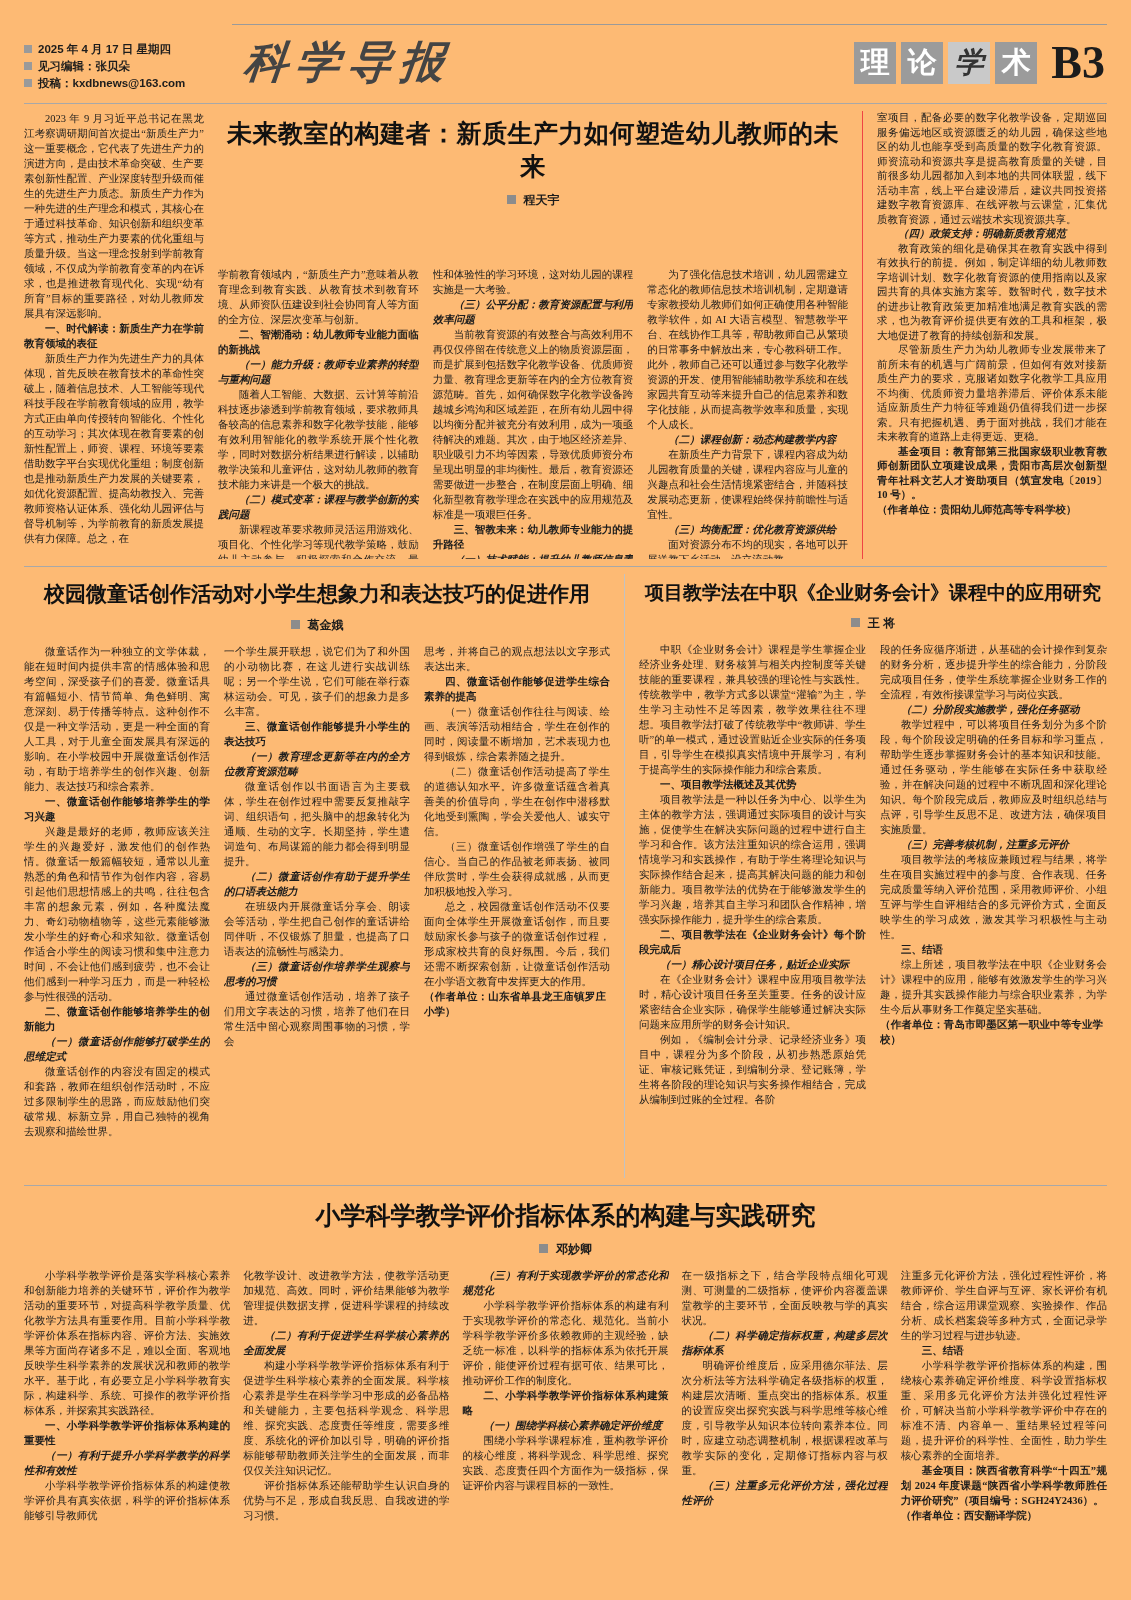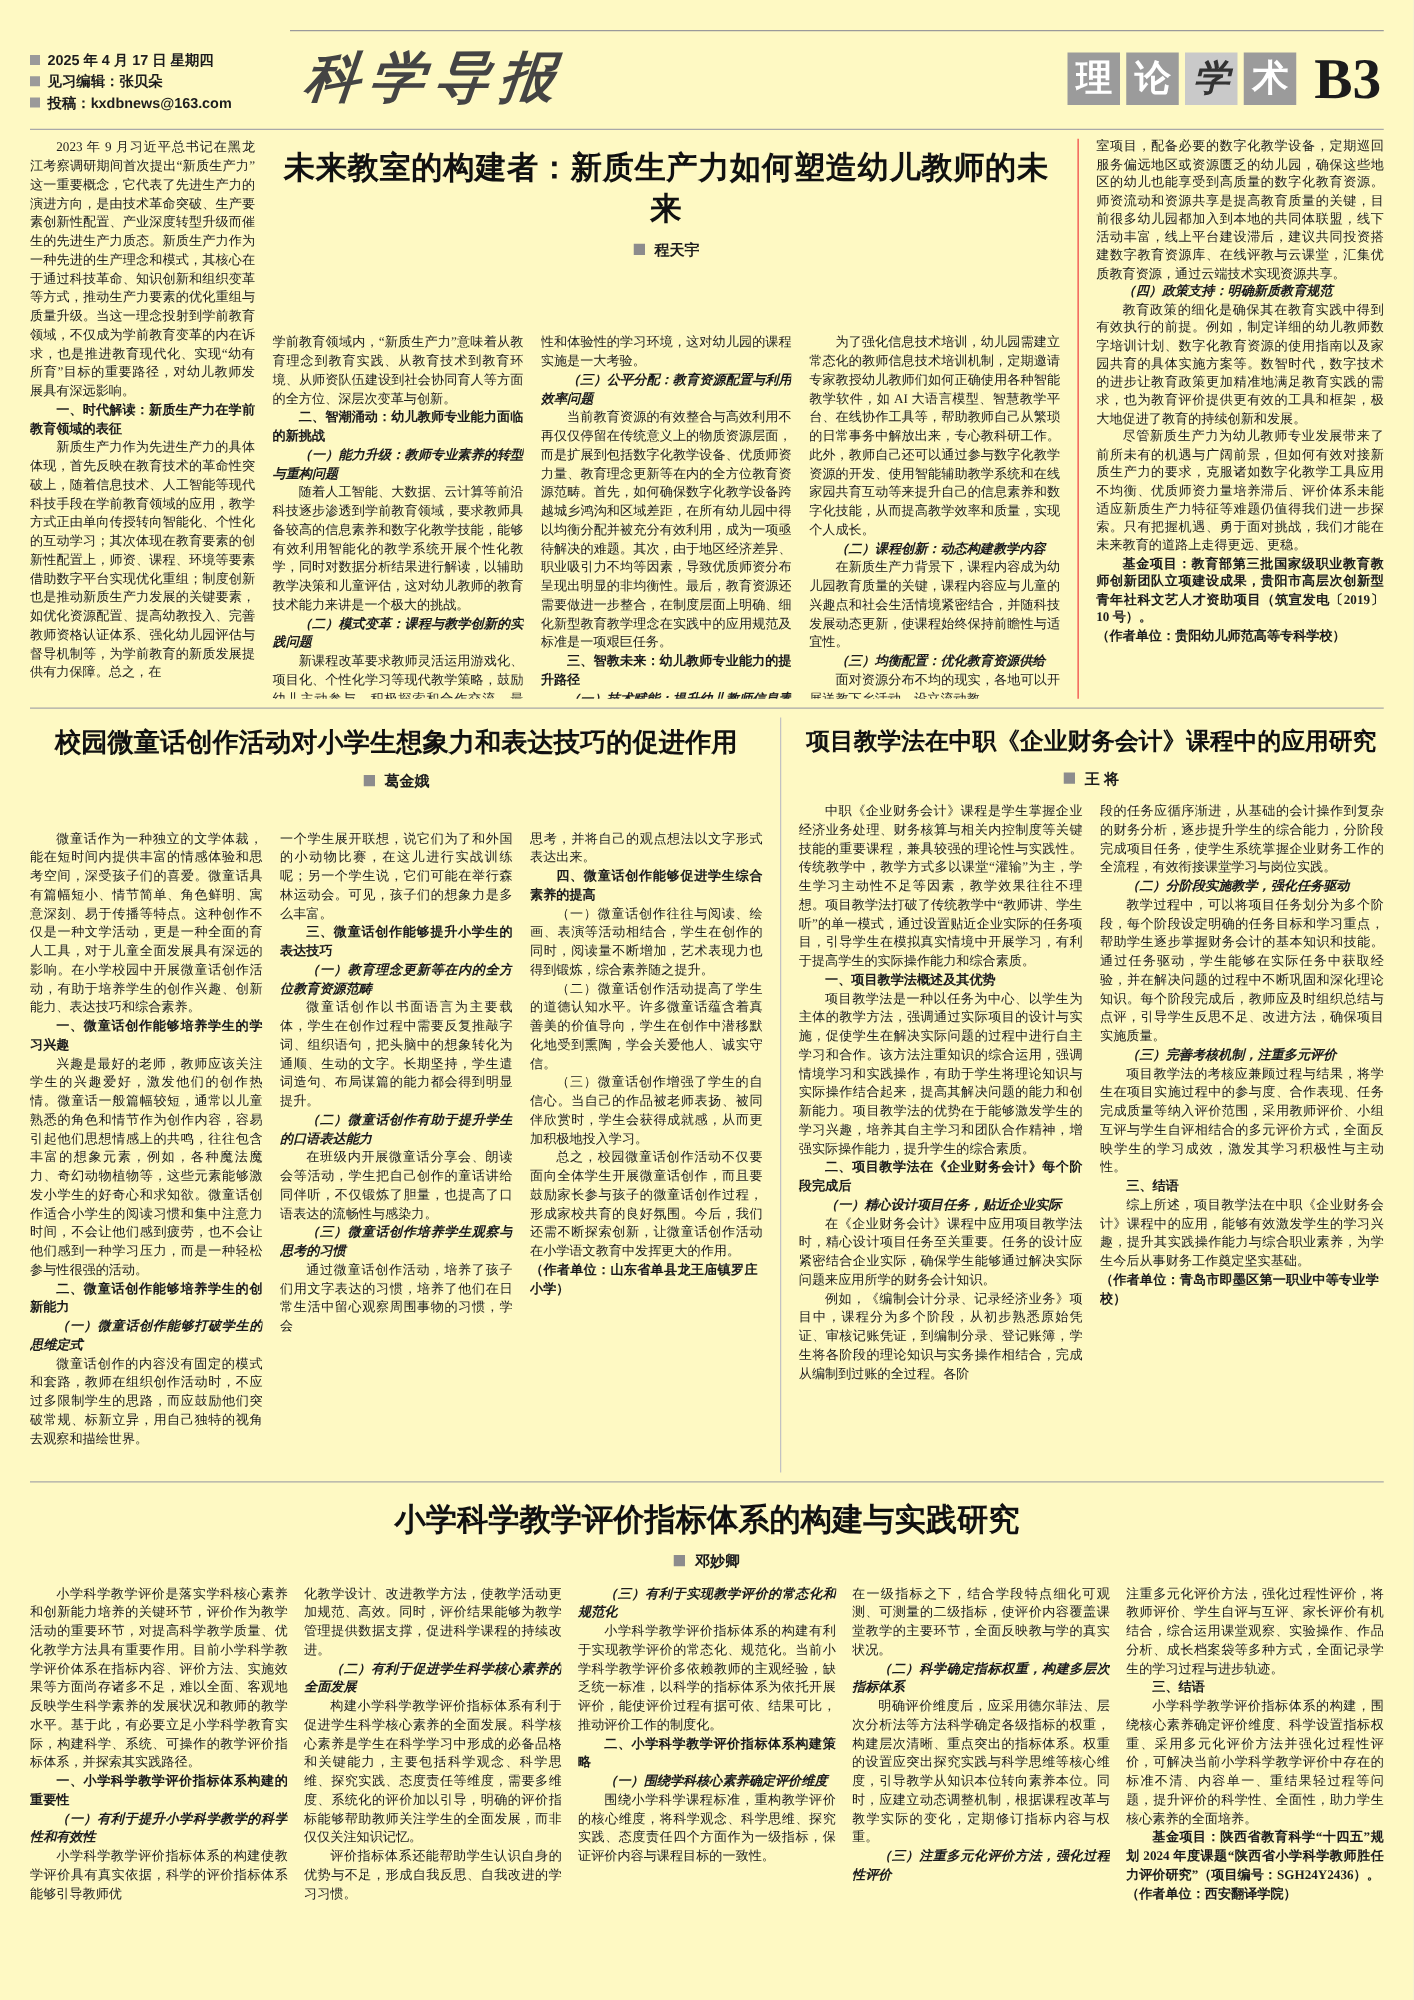--- a/index.html
+++ b/index.html
@@ -1,17 +1,17 @@
 <!DOCTYPE html>
 <html lang="zh"><head>
 <meta charset="utf-8">
 <style>
   html,body{margin:0;padding:0;background:#e9e9e6;}
   .page{
-    width:1131px;height:1600px;margin:0 auto;background:#fef9c3;color:#1c1c1c;
+    width:1131px;height:1600px;margin:0 auto;background:#fdba74;color:#1c1c1c;
     box-sizing:border-box;padding:20px 24px 16px;overflow:hidden;
     font-family:"Liberation Serif","DejaVu Serif",serif;
   }
   
   .masthead{display:flex;align-items:flex-end;height:76px;}
   .mast-left{width:208px;padding-bottom:4px;}
   .info-line{font-family:"Liberation Sans","DejaVu Sans",sans-serif;font-weight:700;
     font-size:11.5px;line-height:17px;white-space:nowrap;}
   .sq{display:inline-block;width:8px;height:8px;background:#9a9a9a;margin-right:6px;}
   .mast-rightwrap{flex:1;border-top:1px solid #9a9a9a;margin-bottom:2px;
@@ -39,21 +39,21 @@
   .a1mid{flex:1;display:flex;flex-direction:column;min-width:0;}
   .a1mid .a-title{font-size:25px;letter-spacing:0.5px;}
   .a1cols{display:flex;gap:14px;flex:1;min-height:0;}
   .a1cols .col{flex:1;margin-top:48px;}
   .art1 .c5{width:230px;height:100%;border-left:1px solid #ef4444;padding-left:14px;}
   
   .row2{display:flex;height:604px;}
   .art2{width:586px;display:flex;flex-direction:column;}
   .art2 .a-title{font-size:21px;}
   .a2cols{display:flex;gap:14px;flex:1;min-height:0;}
-  .a2cols .col{flex:1;margin-top:20px;}
+  .a2cols .col{flex:1;}
   .art3{flex:1;min-width:0;border-left:1px solid #c2c2c2;margin-left:14px;padding-left:14px;
     display:flex;flex-direction:column;}
   .art3 .a-title{font-size:19px;}
   .a3cols{display:flex;gap:14px;flex:1;min-height:0;}
   .a3cols .col{flex:1;}
   
   .art4{height:436px;display:flex;flex-direction:column;}
   .art4 .a-title{font-size:25px;}
   .a4cols{display:flex;gap:13px;flex:1;min-height:0;}
   .a4cols .col{flex:1;}

